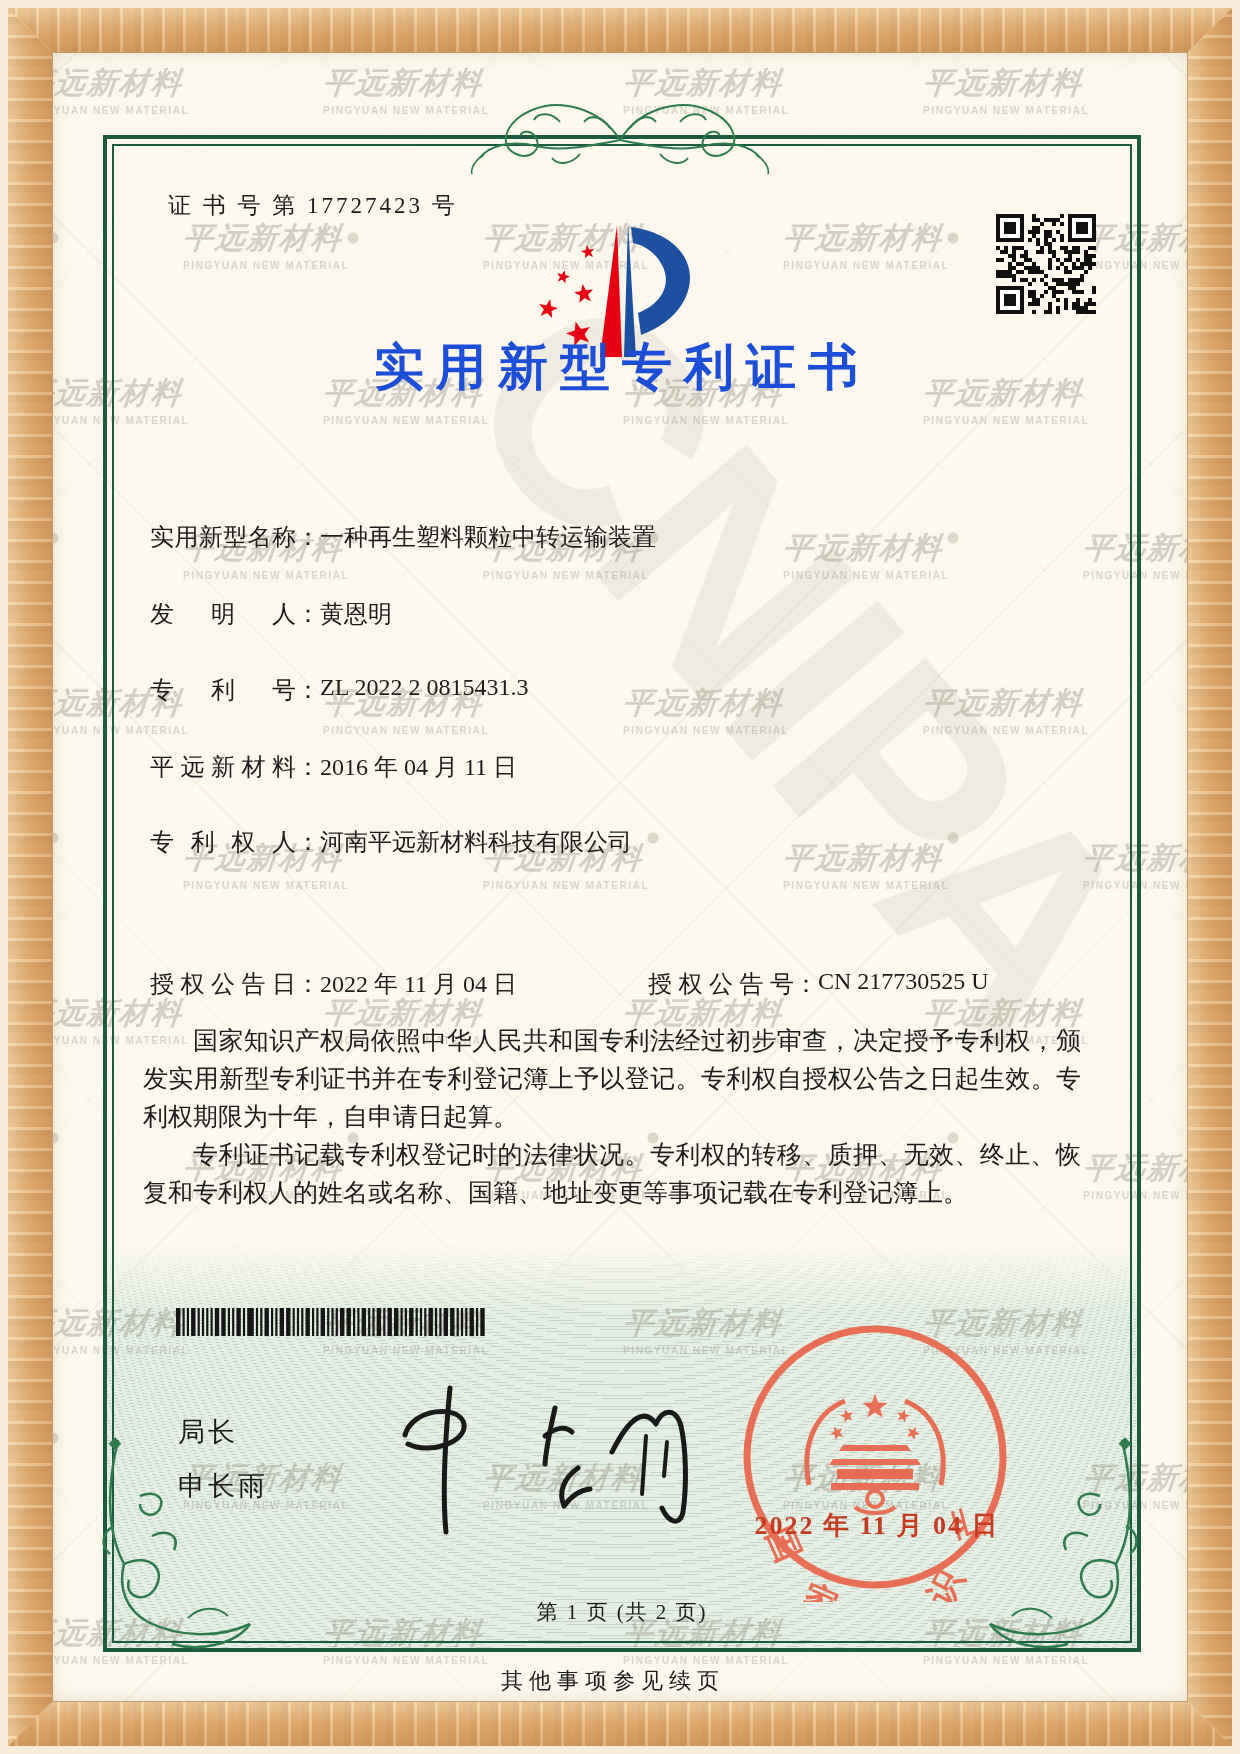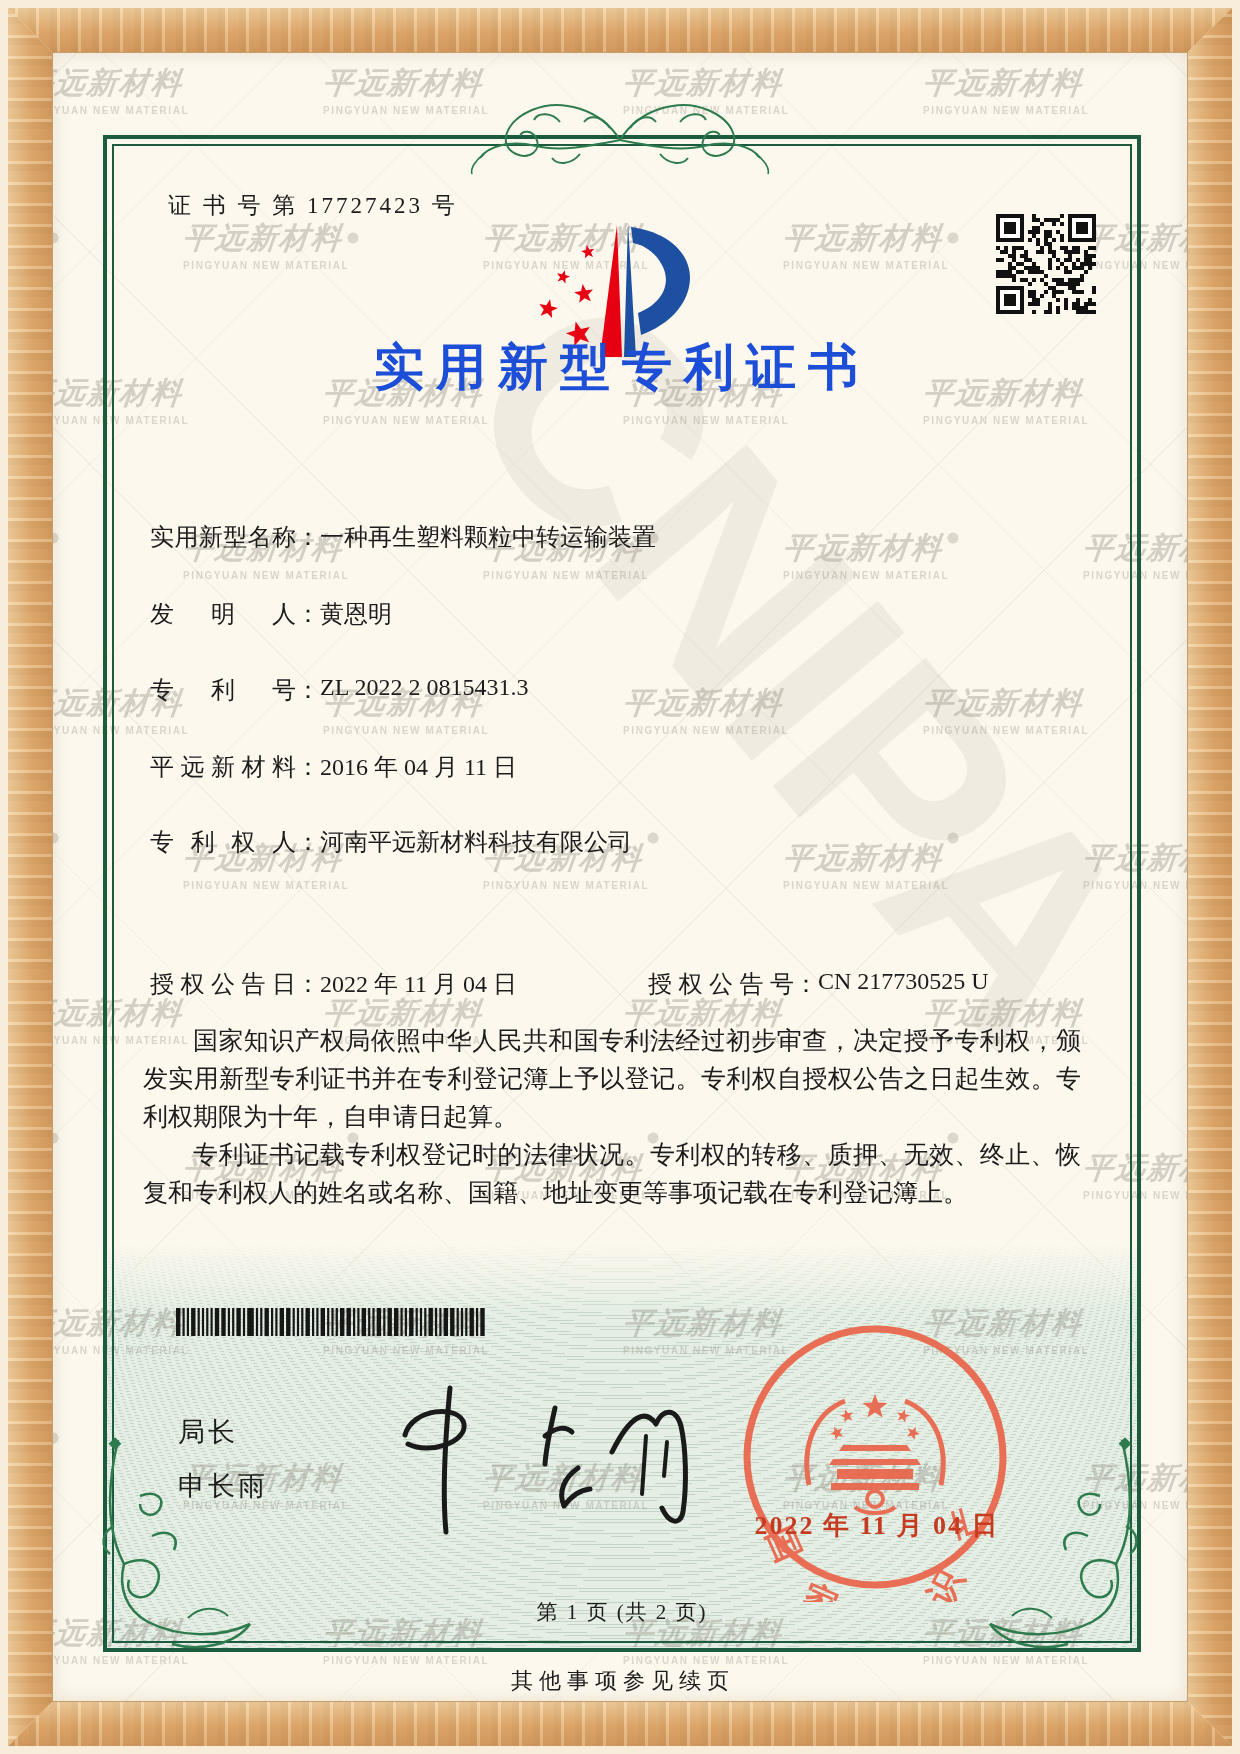--- a/index.html
+++ b/index.html
@@ -53,21 +53,21 @@
   .fvalue{vertical-align:top;}
   .fvalue-wrap{display:inline-block;width:745px;line-height:46px;vertical-align:top;}
   .gcol2{position:absolute;left:498px;top:0;white-space:nowrap;}
   .paras{left:143px;top:1022px;width:938px;font-size:25px;line-height:38px;text-align:justify;}
   .paras p{margin:0;text-indent:2em;}
   .sig-title{left:178px;top:1414px;font-size:27px;letter-spacing:3px;}
   .sig-name{left:178px;top:1468px;font-size:27px;letter-spacing:3px;}
   .seal-date{left:737px;top:1508px;width:280px;text-align:center;font-size:26px;letter-spacing:2px;
     color:var(--seal-date-red,#c53b22);font-weight:700;z-index:6;}
   .page-note{left:103px;top:1598px;width:1038px;text-align:center;font-size:21px;letter-spacing:2px;}
-  .cont-note{left:104px;top:1666px;width:1038px;text-align:center;font-size:22px;letter-spacing:6px;}
+  .cont-note{left:94px;top:1666px;width:1038px;text-align:center;font-size:22px;letter-spacing:6px;}
   .seal-svg{left:735px;top:1312px;z-index:6;mix-blend-mode:multiply;opacity:.93;}
   .sig-svg{left:350px;top:1380px;z-index:6;}
   .orn{z-index:4;}
   svg text{font-family:"Liberation Serif","DejaVu Serif",serif;}
 </style>
 </head>
 <body>
 
 <div class="frame">
   <div class="fstrip f-top wood-h"></div>

